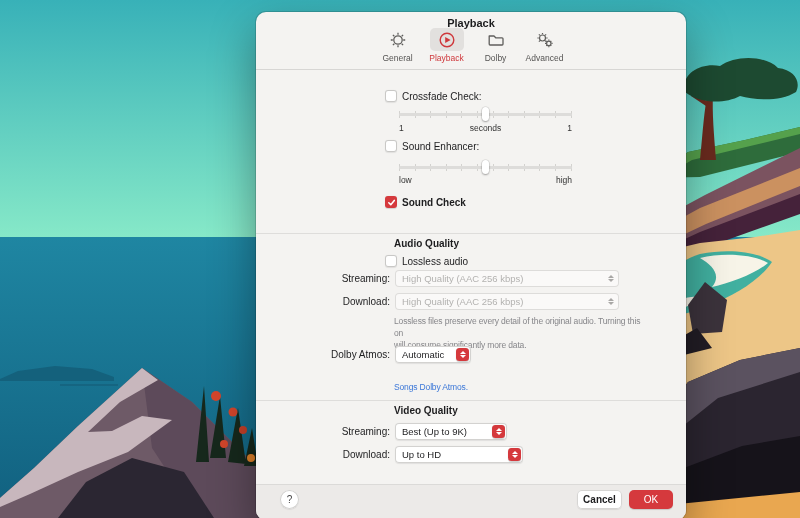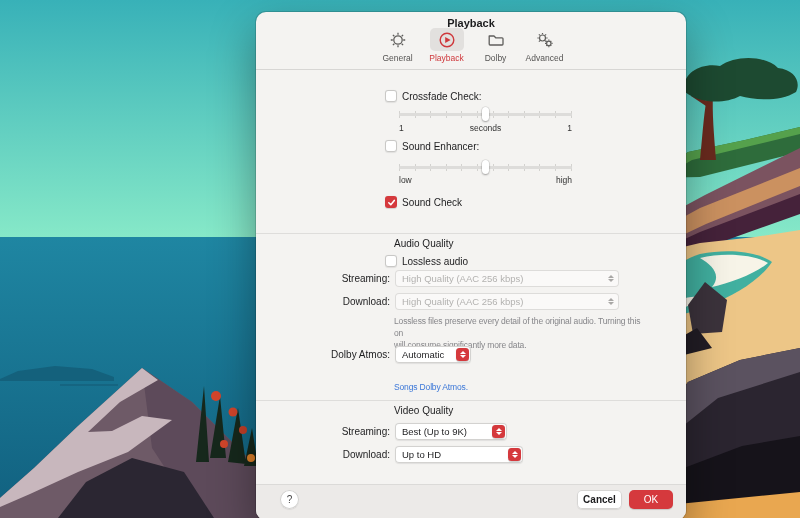--- a/index.html
+++ b/index.html
@@ -24,21 +24,21 @@
   .tabs { position:absolute; top:16px; left:0; right:0; display:flex; justify-content:center; gap:3px; }
   .tab { width:46px; display:flex; flex-direction:column; align-items:center; cursor:default; }
   .tab-iconbox { width:34px; height:23px; border-radius:5px; display:flex; align-items:center; justify-content:center; }
   .tab.selected .tab-iconbox { background:#e2e0de; }
   .tab-label { font-size:8.5px; color:#555453; margin-top:2px; }
   .tab.selected .tab-label { color:#cf383c; }
 
   
   .row { position:absolute; left:0; right:0; display:flex; align-items:center; }
   .row-label { width:134px; text-align:right; flex-shrink:0; font-size:10px; color:#1d1d1f; margin-right:5px; }
-  .section-title { position:absolute; left:138px; font-size:10px; font-weight:normal; color:#1d1d1f; }
+  .section-title { position:absolute; left:138px; font-size:10px; font-weight:bold; color:#1d1d1f; }
   .desc { position:absolute; left:138px; right:40px; font-size:8.5px; line-height:12px;
     color:#86868a; letter-spacing:-0.15px; }
   .divider { position:absolute; left:0; right:0; height:1px; background:#dedddb; }
 
   
   .check-row { position:absolute; left:129px; display:flex; align-items:center; gap:5px; }
   .checkbox { width:12px; height:12px; border-radius:3px; background:#fff;
     box-shadow:inset 0 0 0 1px #c9c8c6, 0 .5px 1px rgba(0,0,0,.08); flex-shrink:0;
     display:flex; align-items:center; justify-content:center; }
   .checkbox.checked { background:#d5393d; box-shadow:0 .5px 1px rgba(0,0,0,.15); }
@@ -219,21 +219,21 @@
     <span>low</span>
     <span>high</span>
   </div>
 
   <div class="check-row" style="top:184px">
     <span class="checkbox checked">
       <svg width="9" height="9" viewBox="0 0 10 10">
           <path d="M2 5.3 L4.2 7.5 L8.1 2.7" stroke="#fff" stroke-width="1.7" fill="none" stroke-linecap="round" stroke-linejoin="round"></path>
         </svg>
     </span>
-    <span class="check-label" style="font-weight:400">Sound Check</span>
+    <span class="check-label" style="font-weight:700">Sound Check</span>
   </div>
 
   <div class="divider" style="top:221px"></div>
 
   <div class="section-title" style="top:226px">Audio Quality</div>
   <div class="check-row" style="top:243px">
     <span class="checkbox"></span>
     <span class="check-label">Lossless audio</span>
   </div>
 

